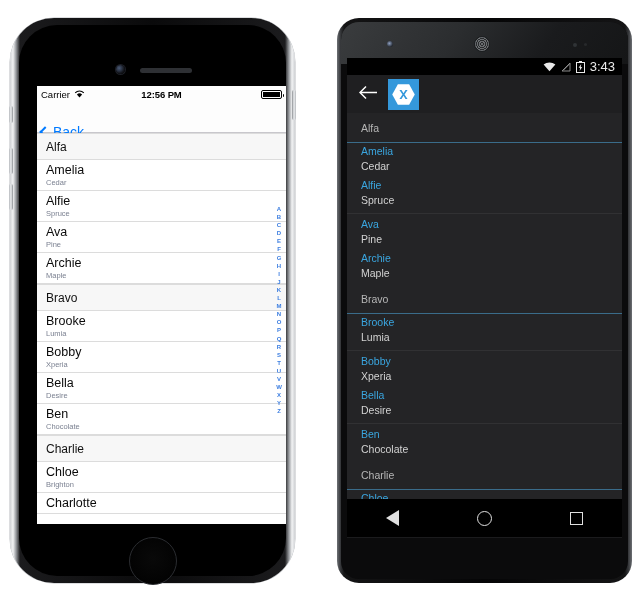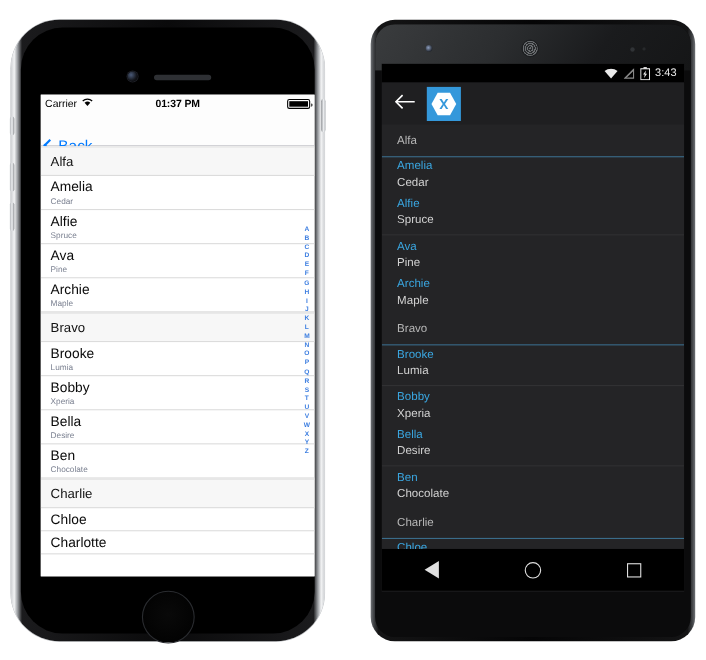--- a/index.html
+++ b/index.html
@@ -156,21 +156,21 @@
   .and-sensor.s2 { left: 243px; width: 3px; height: 3px; background: #27292b; }
   .and-screen {
     position: absolute; left: 6px; top: 36px; width: 275px; height: 480px;
     background: #1b1b1d; overflow: hidden;
   }
 
   
   .and-status {
     height: 17px; background: #000; display: flex; align-items: center;
     justify-content: flex-end; gap: 5px; padding-right: 7px;
-    font-size: 10px; color: #e9e9e9;
+    font-size: 13px; color: #e9e9e9;
   }
   .and-status svg { display: block; }
 
   
   .and-actionbar {
     height: 38px; background: #1f1f21; display: flex; align-items: center;
     padding-left: 12px; gap: 10px;
   }
   .and-backarrow { color: #fff; font-size: 17px; line-height: 1; cursor: pointer; }
   .xam-logo {
@@ -227,21 +227,21 @@
         <div class="ios-status">
           <div class="ios-carrier">
             <span>Carrier</span>
             <span class="wifi-ios">
               <svg width="11" height="8" viewBox="0 0 11 8">
                 <path d="M5.5 7.4 L2.9 4.4 A3.9 3.9 0 0 1 8.1 4.4 Z" fill="#000"></path>
                 <path d="M1.2 2.8 A6.2 6.2 0 0 1 9.8 2.8" stroke="#000" stroke-width="1.1" fill="none"></path>
               </svg>
             </span>
           </div>
-          <div class="ios-time">01:37 PM</div>
+          <div class="ios-time">12:56 PM</div>
           <div class="ios-batt"></div>
         </div>
 
         <div class="ios-navbar">
           <div class="ios-back">
             <span class="chev"></span>
             <span>Back</span>
           </div>
         </div>
 
@@ -277,20 +277,21 @@
                 <div class="nm">Bella</div>
                 <div class="sub">Desire</div>
               </div>
               <div class="ios-row">
                 <div class="nm">Ben</div>
                 <div class="sub">Chocolate</div>
               </div>
               <div class="ios-section">Charlie</div>
               <div class="ios-row">
                 <div class="nm">Chloe</div>
+                <div class="sub">Brighton</div>
               </div>
               <div class="ios-row">
                 <div class="nm">Charlotte</div>
               </div>
             </div>
           <div class="ios-index" id="ios-index">
               <span>A</span>
               <span>B</span>
               <span>C</span>
               <span>D</span>

